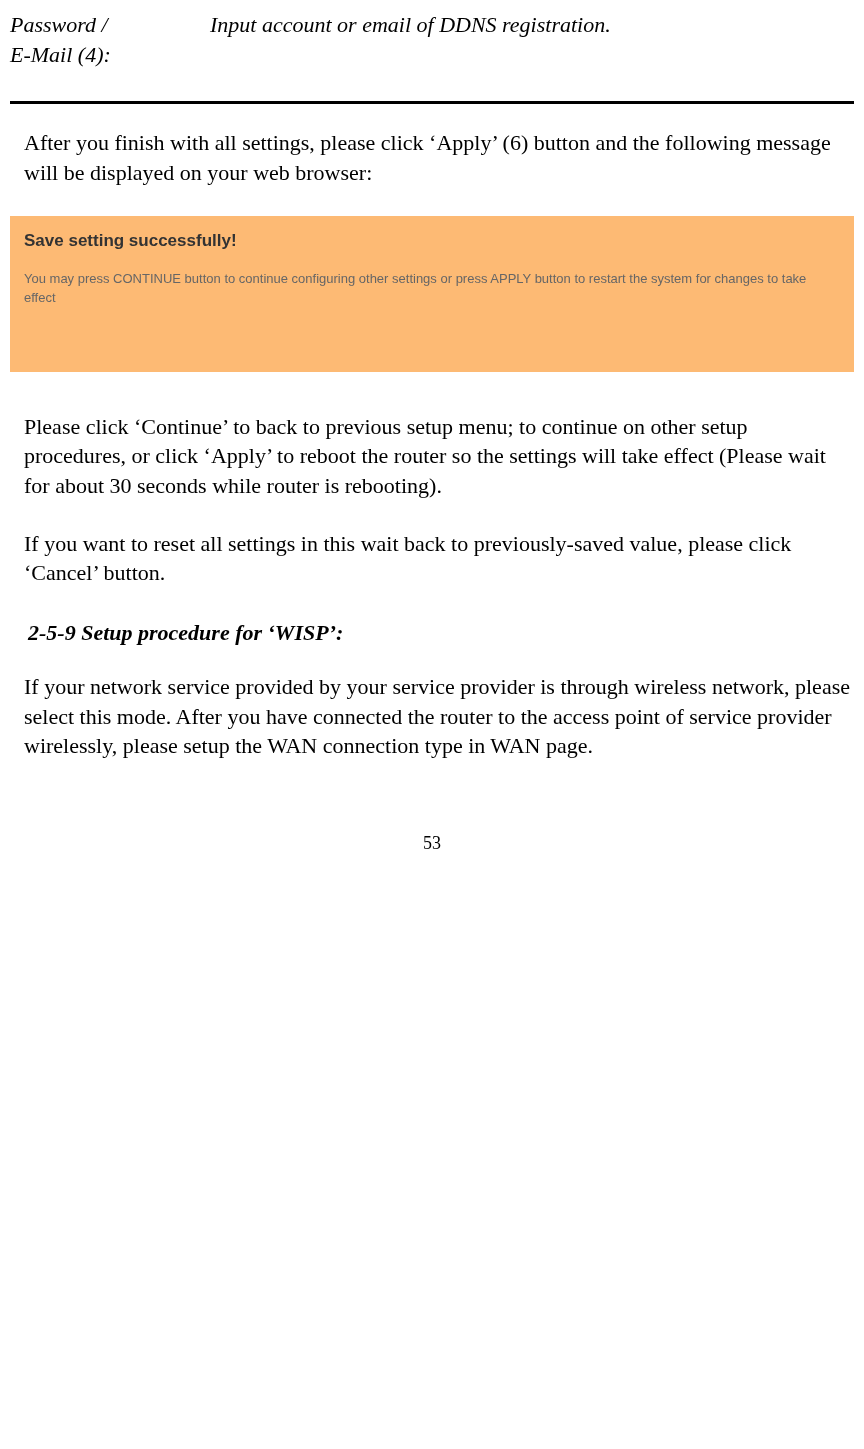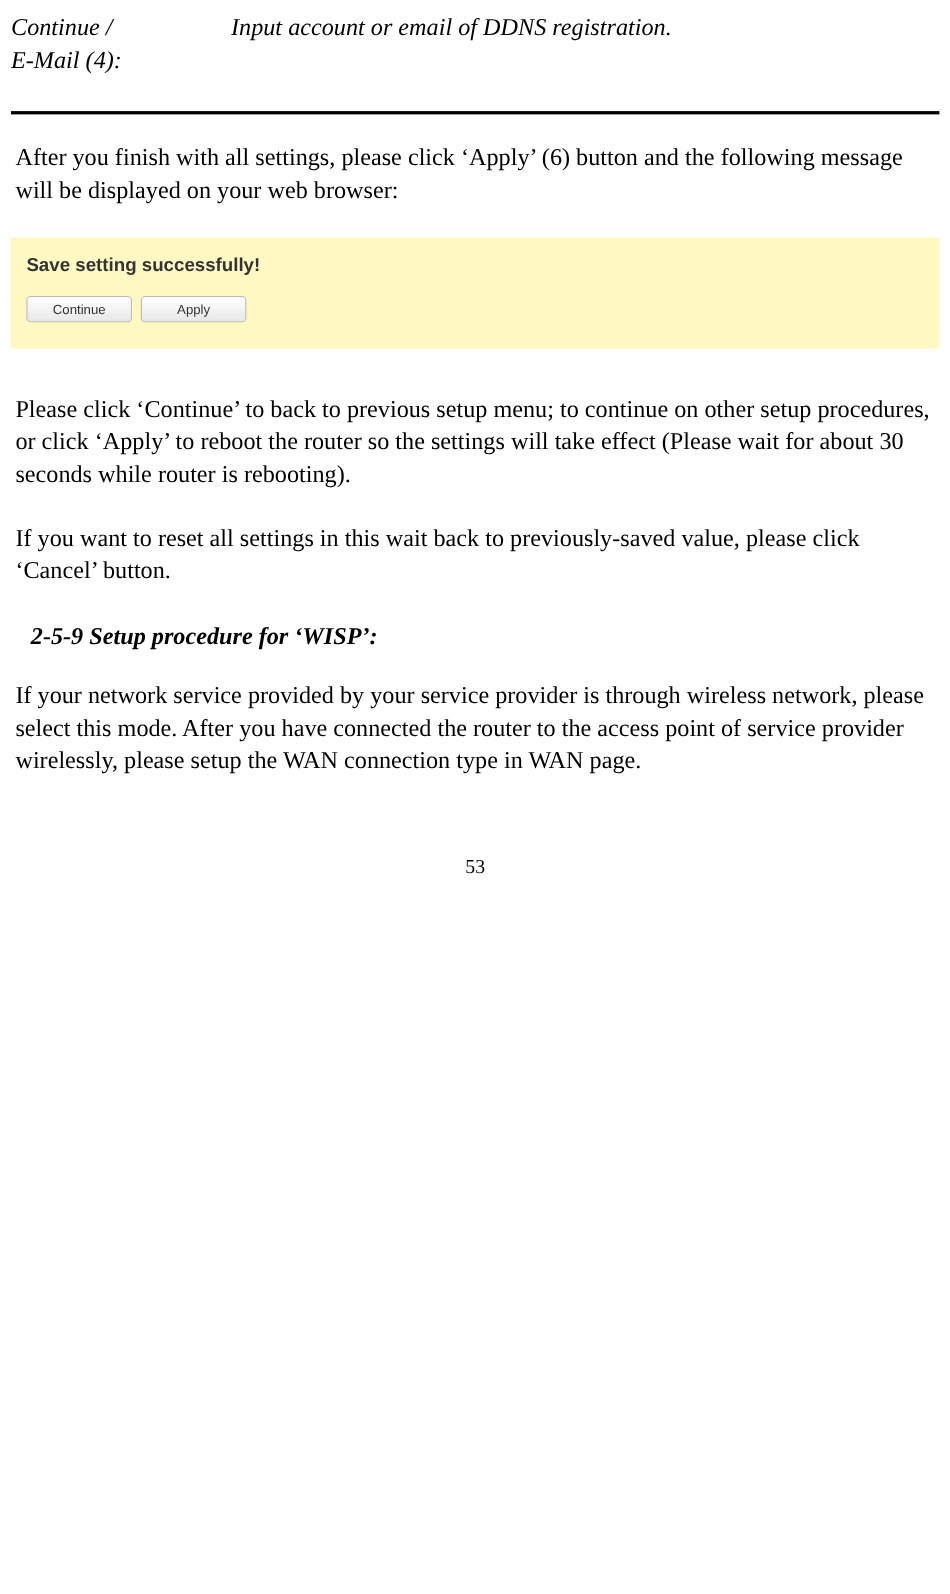--- a/index.html
+++ b/index.html
@@ -23,24 +23,24 @@
     }
     .def-desc {
       flex: 1;
     }
     .divider {
       border: none;
       border-top: 3px solid #000;
       margin: 8px 0 24px 0;
     }
     .para {
-      margin: 0 0 28px 4px;
+      margin: 0 0 28px 14px;
     }
     .screenshot-box {
-      background-color: #fef9c3;
+      background-color: #fdba74;
       padding: 14px 14px 24px 14px;
       margin: 0 0 40px 0;
       font-family: Arial, Helvetica, sans-serif;
     }
     .screenshot-title {
       font-size: 17px;
       font-weight: bold;
       color: #333;
       margin-bottom: 16px;
     }
@@ -77,41 +77,38 @@
       text-align: center;
       font-size: 18px;
       margin-top: 70px;
     }
   </style>
 </head>
 <body>
 
 <div class="definition-row">
   <div class="def-term">
-    <span>Continue /</span><br>
+    <span>Password /</span><br>
     <span>E-Mail (4):</span>
   </div>
   <div class="def-desc">Input account or email of DDNS registration.</div>
 </div>
 
 <div style="height:18px"></div>
 
 <div class="definition-row">
 </div>
 
 <hr class="divider">
 
 <p class="para">After you finish with all settings, please click ‘Apply’ (6) button and the following message will be displayed on your web browser:</p>
 
 <div class="screenshot-box">
   <div class="screenshot-title">Save setting successfully!</div>
-  <div class="btn-row">
-    <button class="ui-btn">Continue</button>
-    <button class="ui-btn">Apply</button>
-  </div>
+  <div class="screenshot-text">You may press CONTINUE button to continue configuring other settings or press APPLY button to restart the system for changes to take effect</div>
 </div>
 
 <p class="para">Please click ‘Continue’ to back to previous setup menu; to continue on other setup procedures, or click ‘Apply’ to reboot the router so the settings will take effect (Please wait for about 30 seconds while router is rebooting).</p>
 
 <p class="para">If you want to reset all settings in this wait back to previously-saved value, please click ‘Cancel’ button.</p>
 
 <p class="section-heading">2-5-9 Setup procedure for ‘WISP’:</p>
 
 <p class="para">If your network service provided by your service provider is through wireless network, please select this mode. After you have connected the router to the access point of service provider wirelessly, please setup the WAN connection type in WAN page.</p>
 

